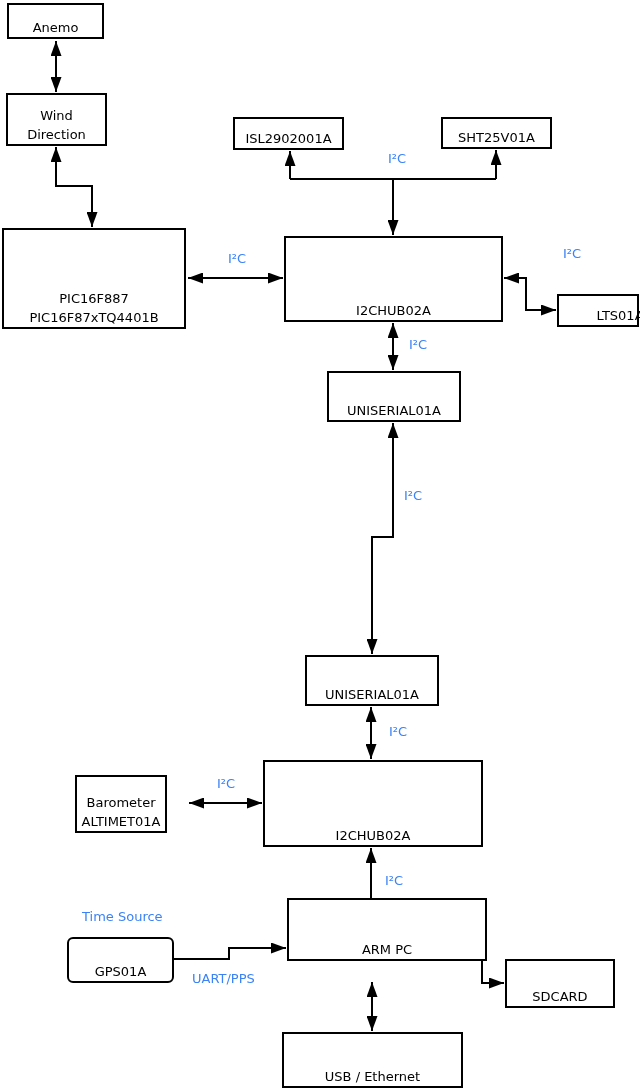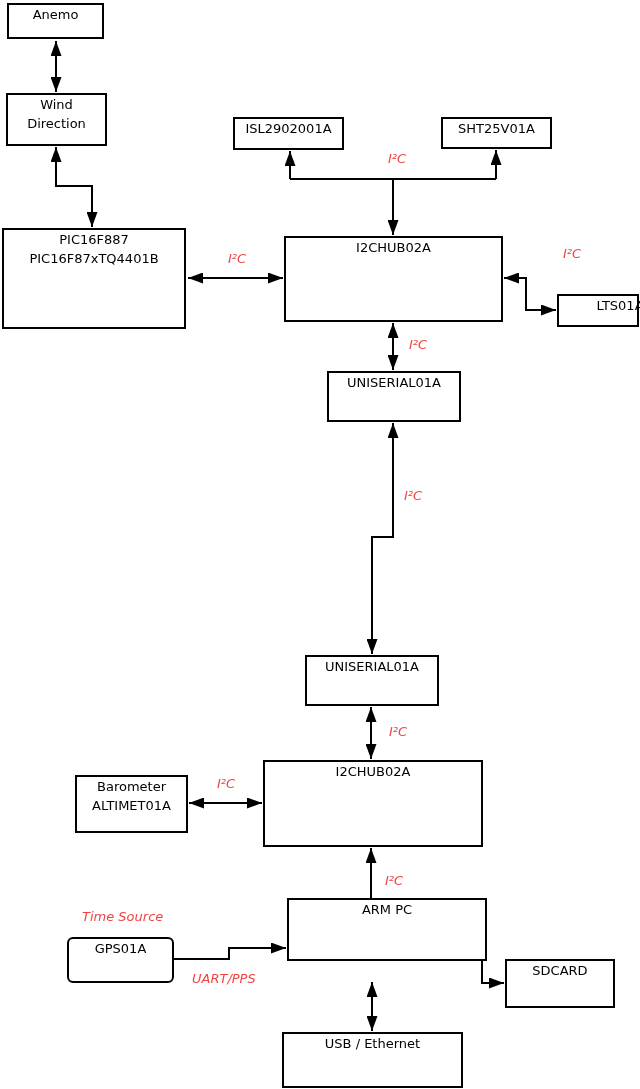--- a/index.html
+++ b/index.html
@@ -19,51 +19,50 @@
     position: absolute;
     left: 0; top: 0;
     width: 640px; height: 1089px;
   }
   .node {
     position: absolute;
     box-sizing: border-box;
     border: 2px solid #000000;
     background: #ffffff;
     display: flex;
-    align-items: flex-start;
+    align-items: flex-end;
     justify-content: center;
     text-align: center;
   }
   .node .label {
     font-size: 13px;
     line-height: 19px;
     color: #000000;
     white-space: pre-line;
   }
   .edge-label {
     position: absolute;
     font-size: 13px;
     line-height: 15px;
-    color: #ef4444;
+    color: #3b82f6;
     white-space: nowrap;
-    font-style: italic;
   }
 
   
   #node-anemo        { left: 7px;   top: 3px;    width: 97px;  height: 36px; }
   #node-wind         { left: 6px;   top: 93px;   width: 101px; height: 53px; }
   #node-pic          { left: 2px;   top: 228px;  width: 184px; height: 101px; }
   #node-isl          { left: 233px; top: 117px;  width: 111px; height: 33px; }
   #node-sht          { left: 441px; top: 117px;  width: 111px; height: 32px; }
   #node-hub1         { left: 284px; top: 236px;  width: 219px; height: 86px; }
   #node-lts          { left: 557px; top: 294px;  width: 82px;  height: 33px; padding-left: 44px; }
   #node-uniserial1   { left: 327px; top: 371px;  width: 134px; height: 51px; }
   #node-uniserial2   { left: 305px; top: 655px;  width: 134px; height: 51px; }
   #node-hub2         { left: 263px; top: 760px;  width: 220px; height: 87px; }
-  #node-barometer    { left: 75px;  top: 775px;  width: 113px; height: 58px; }
+  #node-barometer    { left: 75px;  top: 775px;  width: 92px; height: 58px; }
   #node-gps          { left: 67px;  top: 937px;  width: 107px; height: 46px; border-radius: 6px; }
   #node-armpc        { left: 287px; top: 898px;  width: 200px; height: 63px; }
   #node-sdcard       { left: 505px; top: 959px;  width: 110px; height: 49px; }
   #node-usb          { left: 282px; top: 1032px; width: 181px; height: 56px; }
 
   
   #lbl-i2c-top-fan   { left: 388px; top: 151px; }
   #lbl-i2c-pic-hub   { left: 228px; top: 251px; }
   #lbl-i2c-lts       { left: 563px; top: 246px; }
   #lbl-i2c-hub-uni   { left: 409px; top: 337px; }

